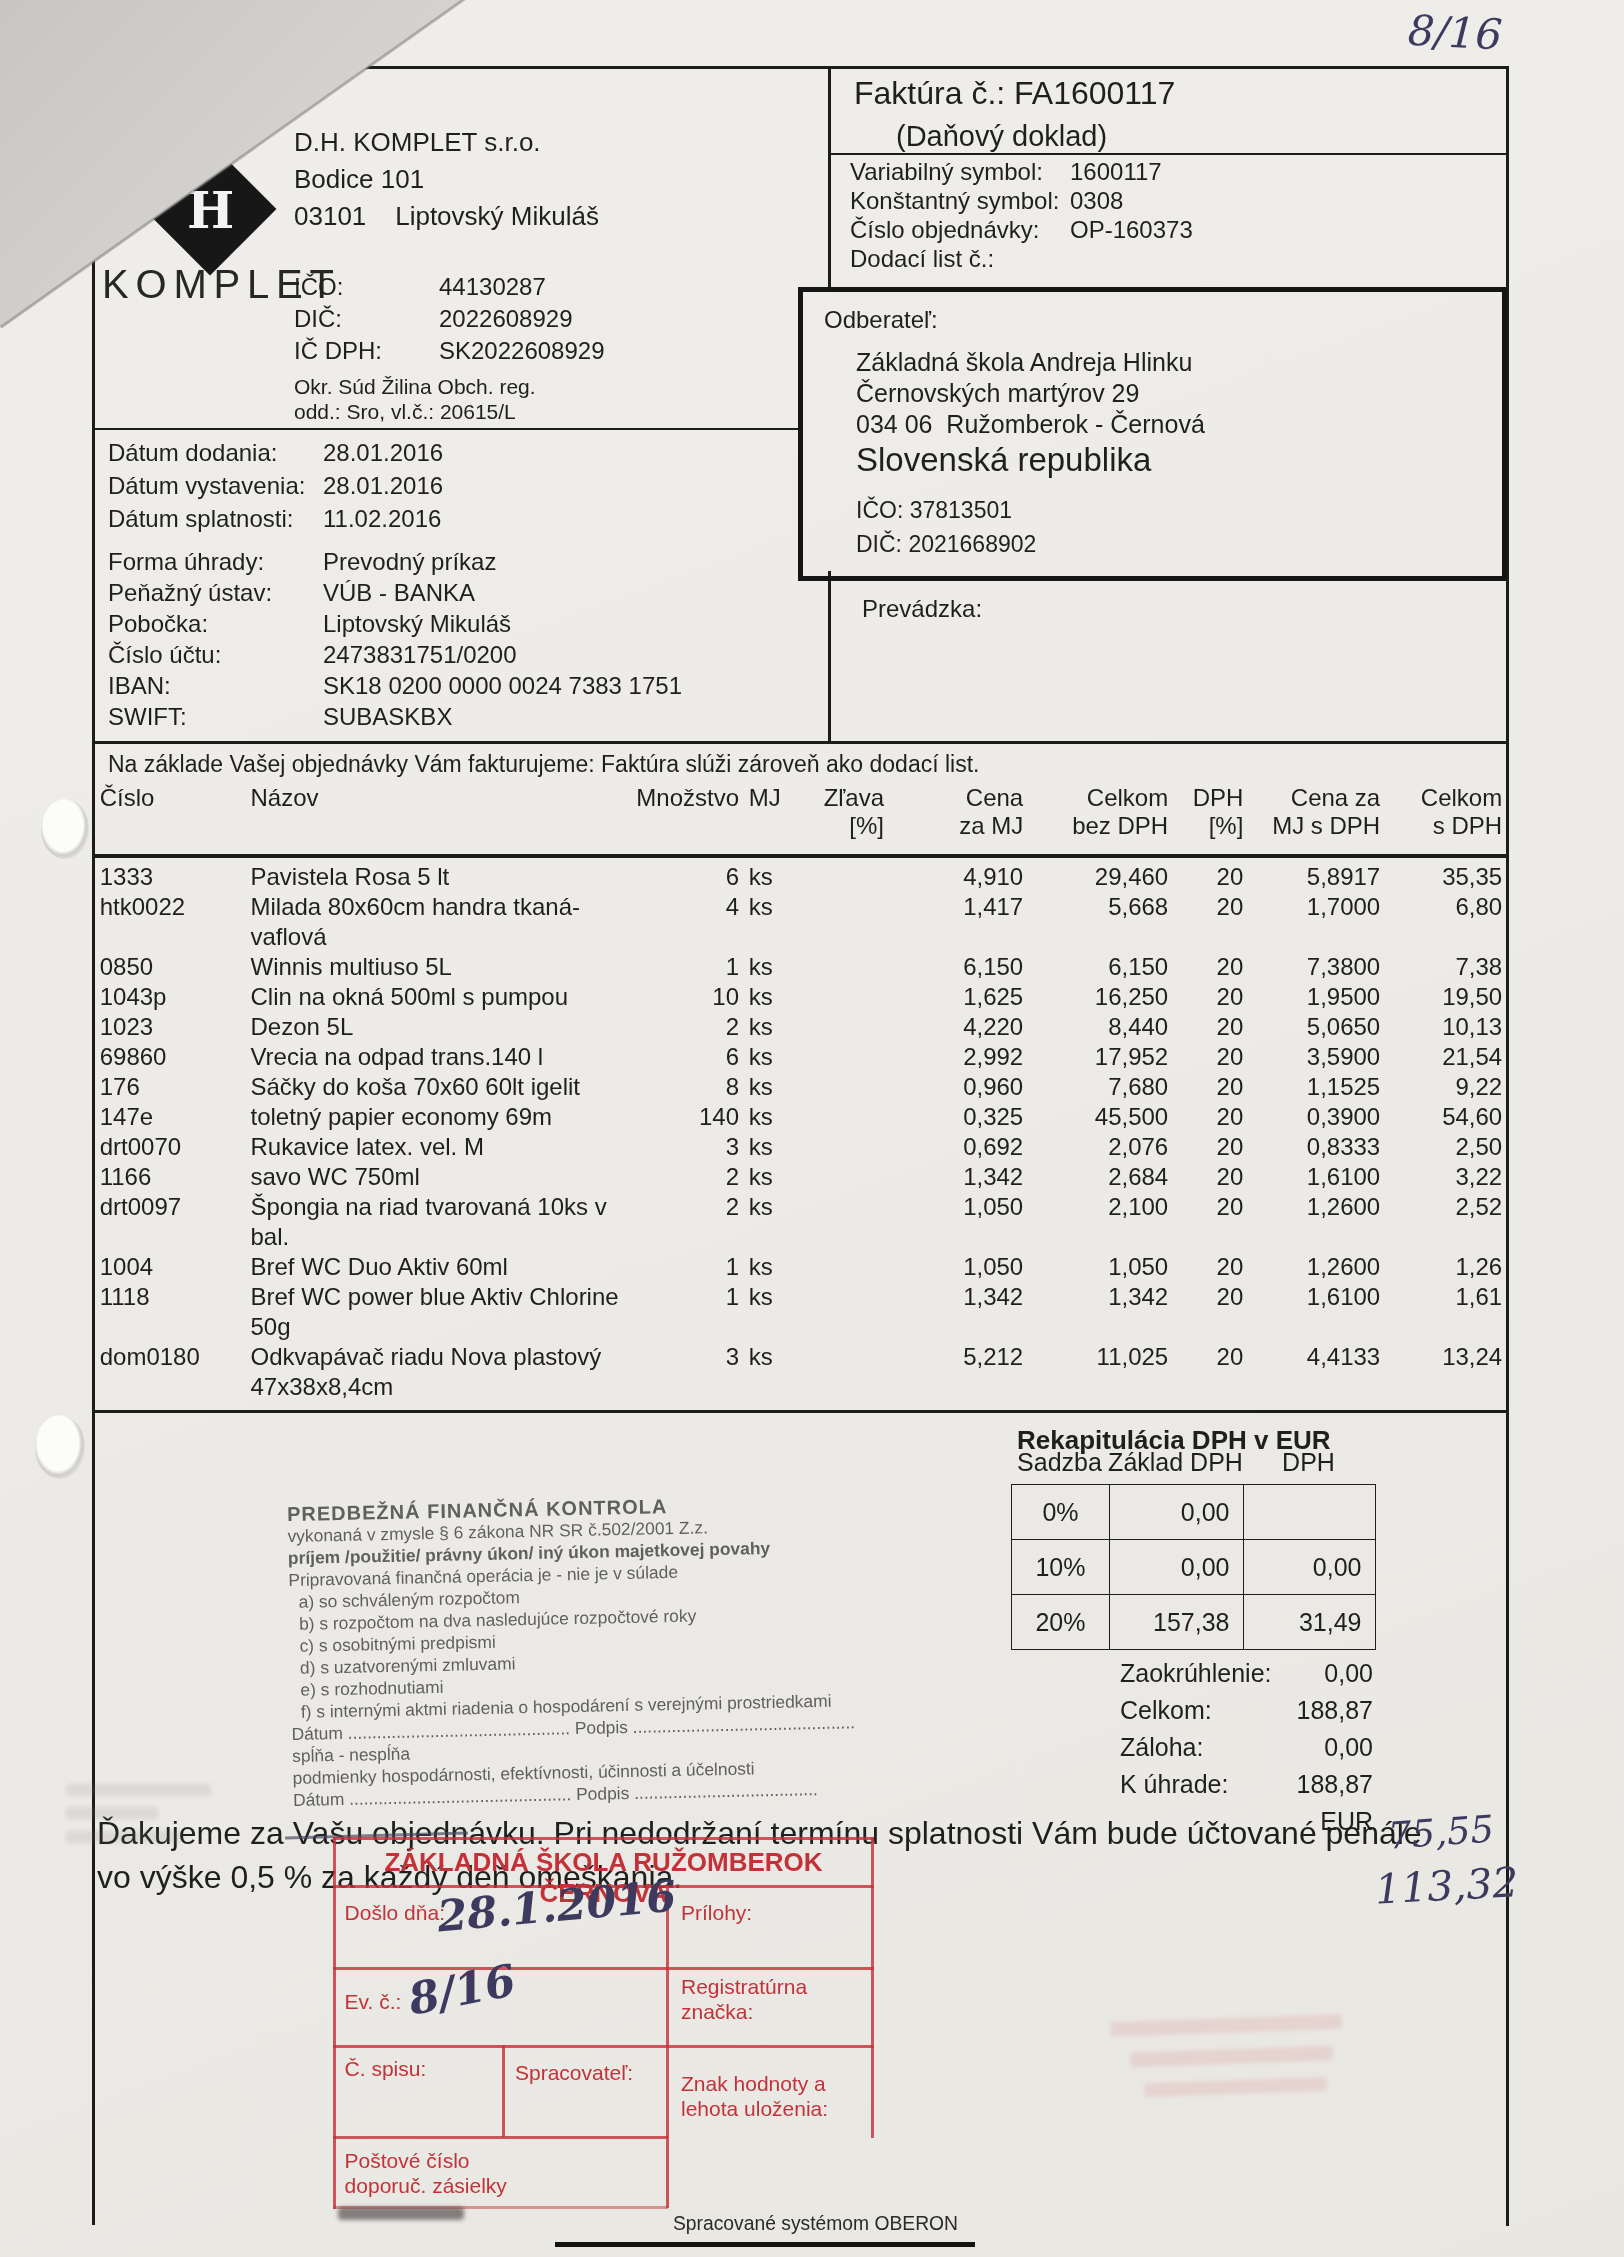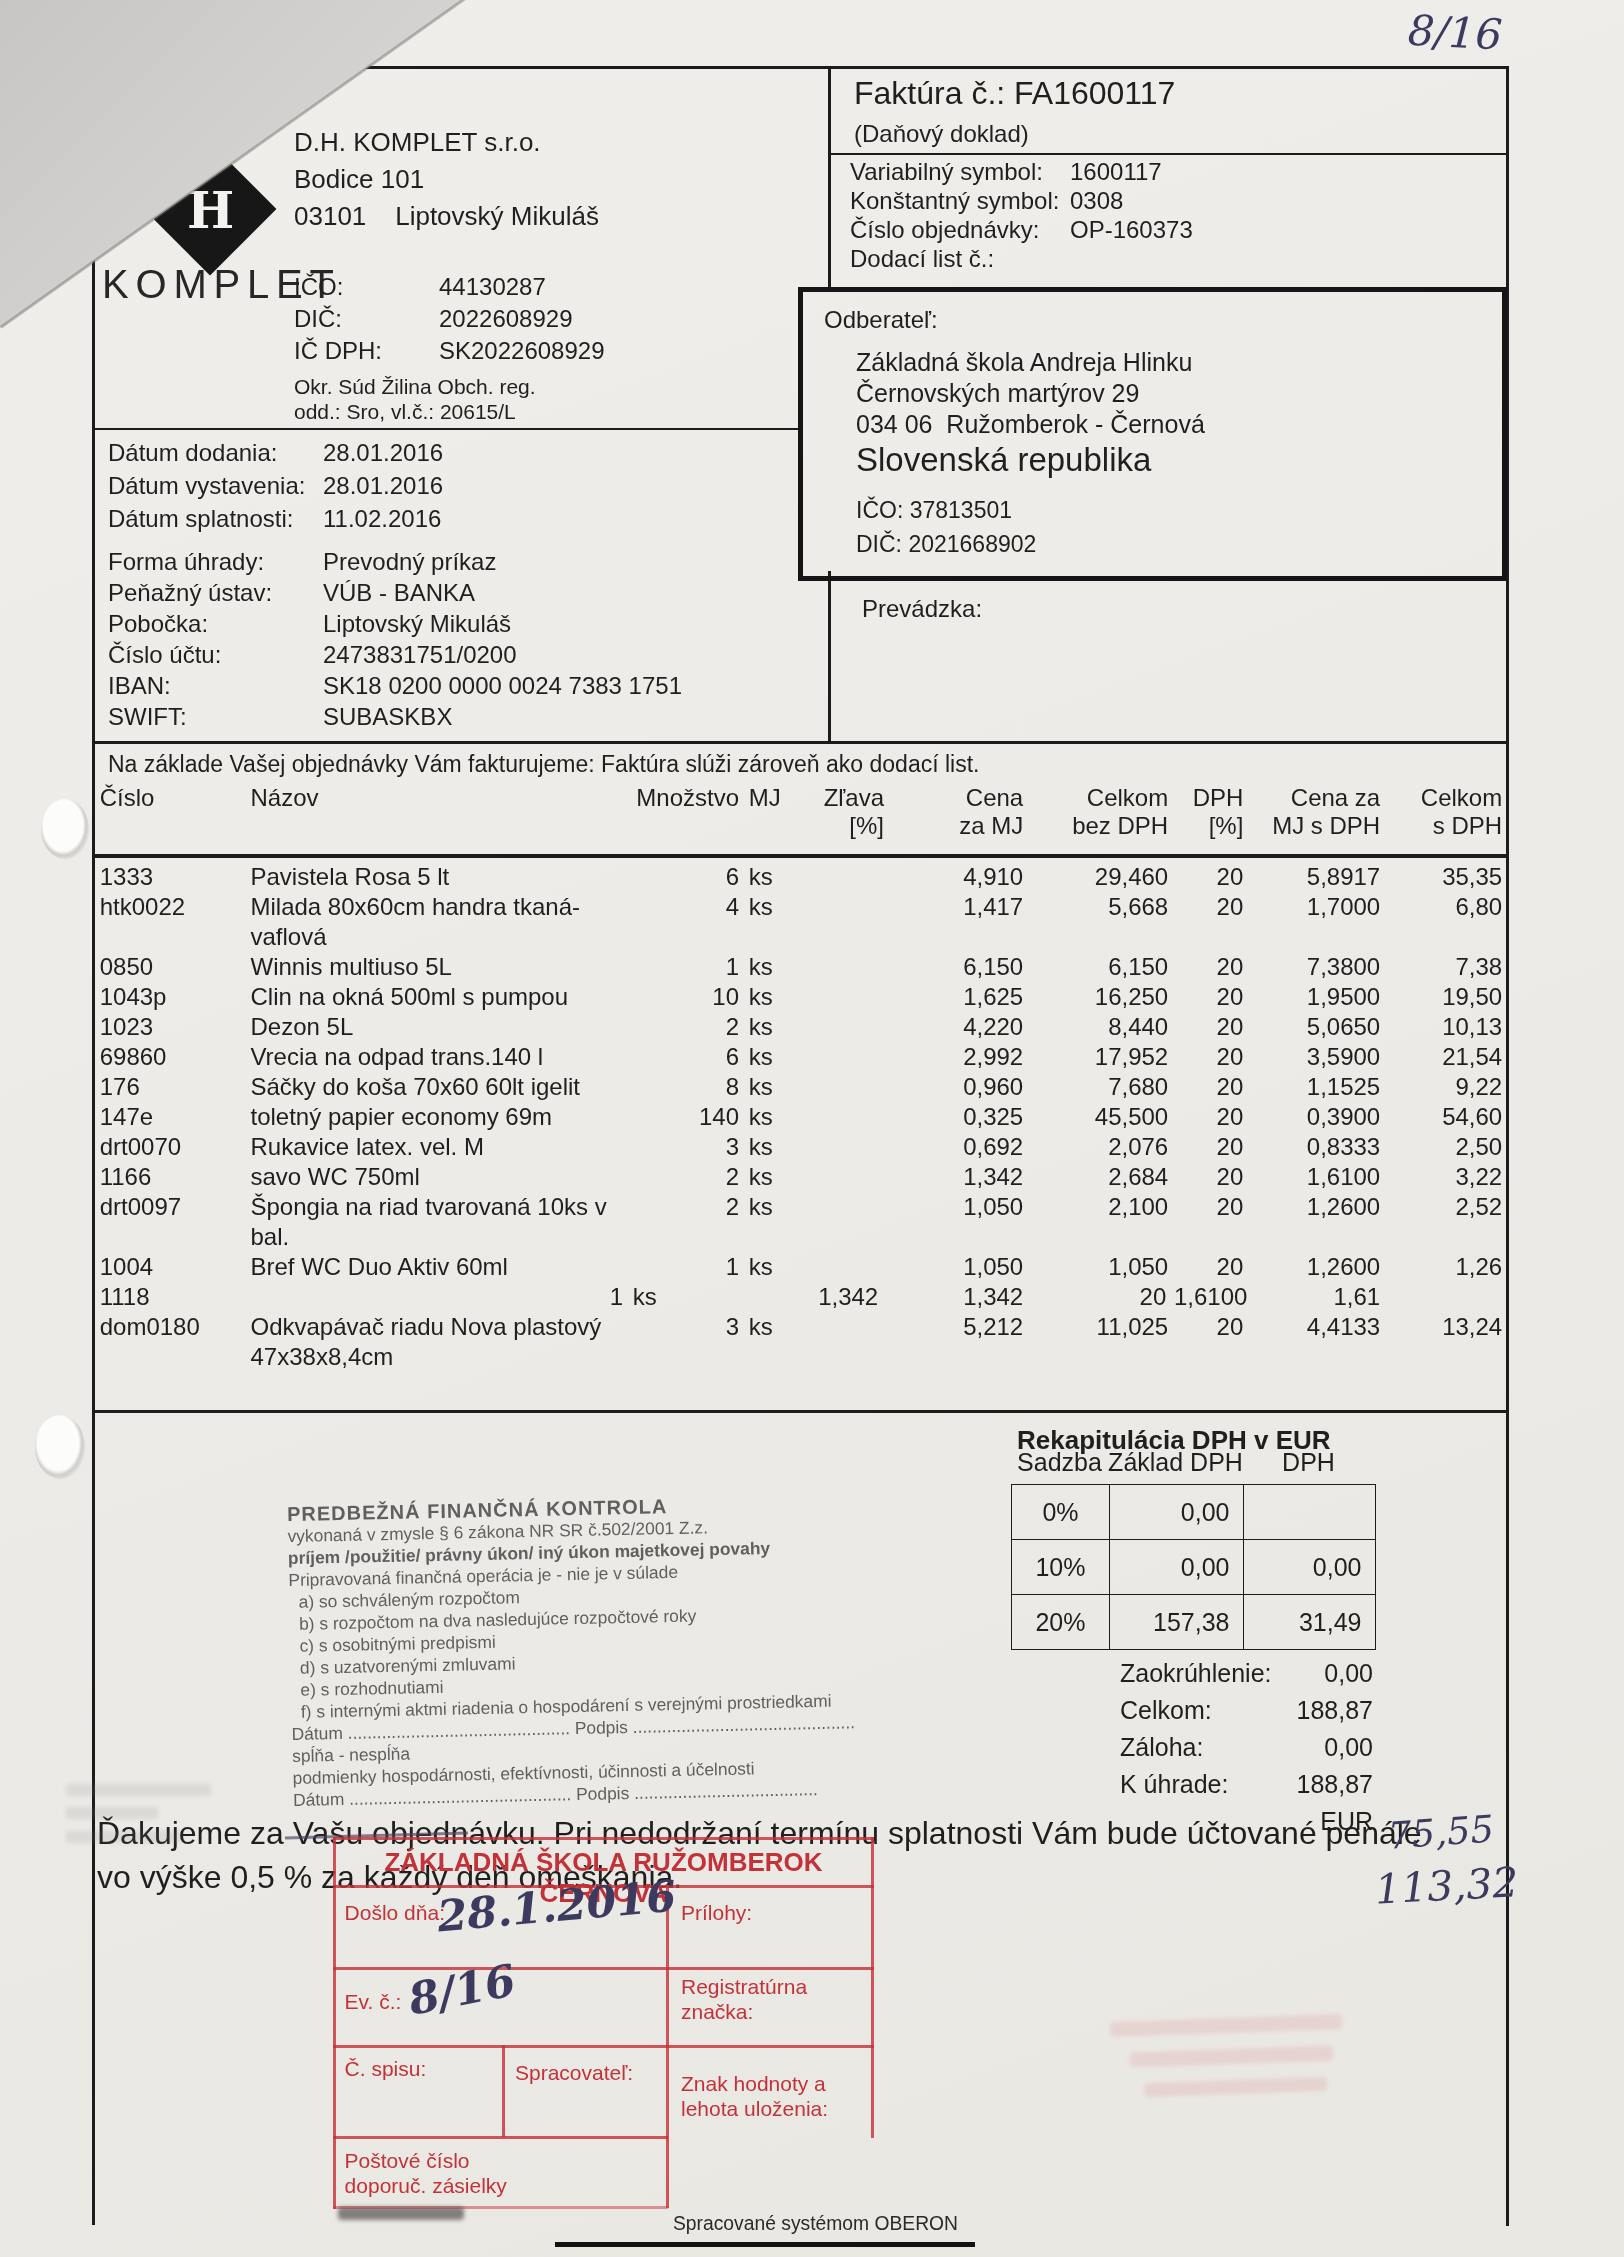--- a/index.html
+++ b/index.html
@@ -135,21 +135,21 @@
   <div class="lbl" style="left:294px;top:273px">IČO:</div>
   <div class="lbl" style="left:439px;top:273px">44130287</div>
   <div class="lbl" style="left:294px;top:305px">DIČ:</div>
   <div class="lbl" style="left:439px;top:305px">2022608929</div>
   <div class="lbl" style="left:294px;top:337px">IČ DPH:</div>
   <div class="lbl" style="left:439px;top:337px">SK2022608929</div>
   <div class="lbl" style="left:294px;top:375px;font-size:21px">Okr. Súd Žilina Obch. reg.</div>
   <div class="lbl" style="left:294px;top:400px;font-size:21px">odd.: Sro, vl.č.: 20615/L</div>
 
   <div class="lbl b" style="left:854px;top:75px;font-size:32px">Faktúra č.: FA1600117</div>
-  <div class="lbl" style="left:854px;top:120px;font-size:24px">(Daňový doklad)</div>
+  <div class="lbl" style="left:896px;top:120px;font-size:29px">(Daňový doklad)</div>
   <div class="inv-fields" id="invoice-fields">
       <div class="kv">
         <span class="l">Variabilný symbol:</span>
         <span class="v">1600117</span>
       </div>
       <div class="kv">
         <span class="l">Konštantný symbol:</span>
         <span class="v">0308</span>
       </div>
       <div class="kv">
@@ -393,20 +393,21 @@
         <span class="cell c4">ks</span>
         <span class="cell c5"></span>
         <span class="cell c6">1,050</span>
         <span class="cell c7">1,050</span>
         <span class="cell c8">20</span>
         <span class="cell c9">1,2600</span>
         <span class="cell c10">1,26</span>
       </div>
       <div class="item-row">
         <span class="cell c1">1118</span>
+        <span class="cell c2">Bref WC power blue Aktiv Chlorine 50g</span>
         <span class="cell c3">1</span>
         <span class="cell c4">ks</span>
         <span class="cell c5"></span>
         <span class="cell c6">1,342</span>
         <span class="cell c7">1,342</span>
         <span class="cell c8">20</span>
         <span class="cell c9">1,6100</span>
         <span class="cell c10">1,61</span>
       </div>
       <div class="item-row">

